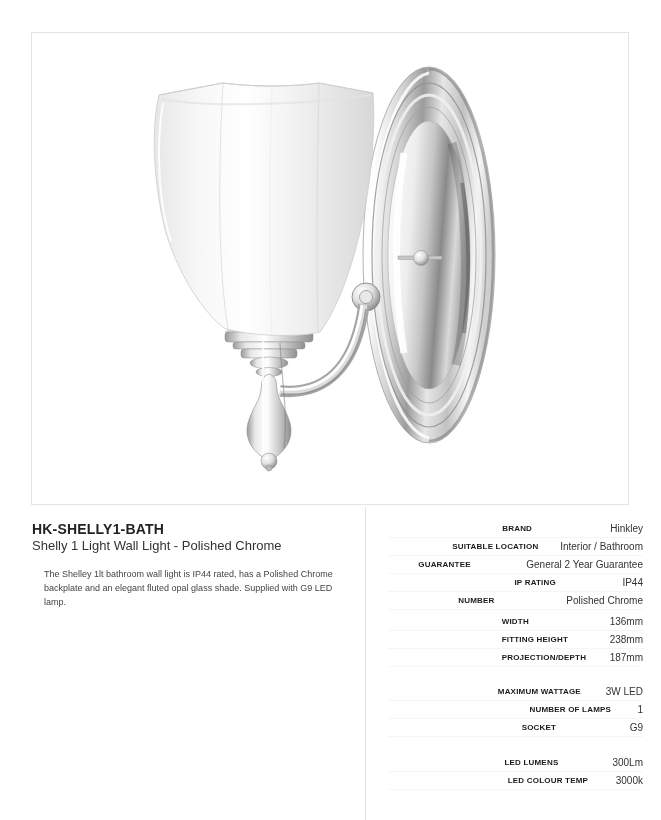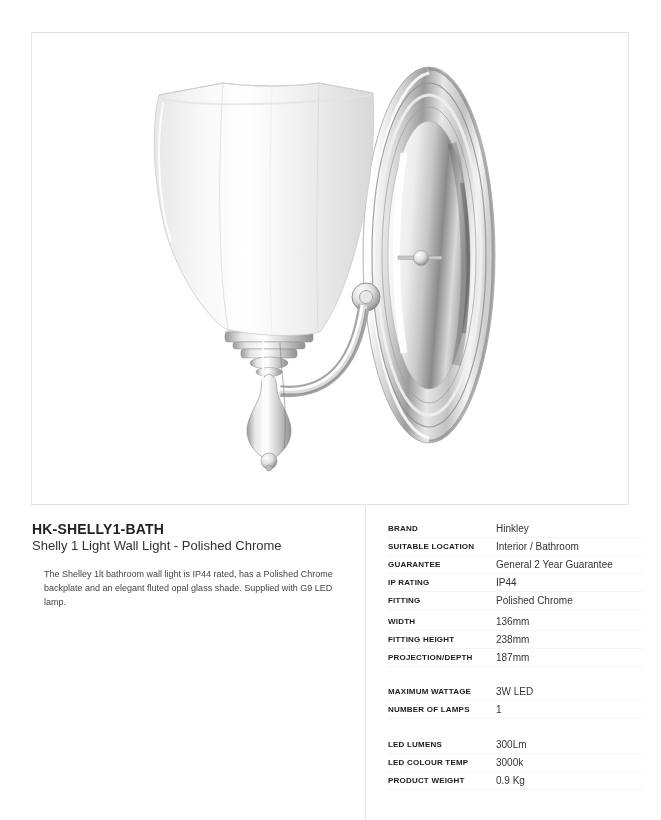--- a/index.html
+++ b/index.html
@@ -52,20 +52,21 @@
     left: 388px; top: 520px;
     width: 255px;
   }
   .spec-group + .spec-group { margin-top: 3px; }
   .spec-group:nth-of-type(3) { margin-top: 16px; }
   .spec-group:nth-of-type(4) { margin-top: 17px; }
   .spec-row {
     display: flex;
     height: 18px; line-height: 18px;
     background: linear-gradient(to bottom, transparent 17px, rgba(0,0,0,0.035) 17px);
+    justify-content: flex-end;
   }
   .spec-label {
     width: 108px; flex-shrink: 0;
     font-size: 8px; font-weight: bold; color: #1a1a1a;
     letter-spacing: 0.2px;
     white-space: nowrap;
   }
   .spec-value {
     font-size: 10px; color: #333;
     white-space: nowrap;
@@ -191,21 +192,21 @@
       </div>
       <div class="spec-row">
         <span class="spec-label">GUARANTEE</span>
         <span class="spec-value">General 2 Year Guarantee</span>
       </div>
       <div class="spec-row">
         <span class="spec-label">IP RATING</span>
         <span class="spec-value">IP44</span>
       </div>
       <div class="spec-row">
-        <span class="spec-label">FITTING</span>
+        <span class="spec-label">NUMBER</span>
         <span class="spec-value">Polished Chrome</span>
       </div>
     </div>
     <div class="spec-group">
       <div class="spec-row">
         <span class="spec-label">WIDTH</span>
         <span class="spec-value">136mm</span>
       </div>
       <div class="spec-row">
         <span class="spec-label">FITTING HEIGHT</span>
@@ -218,28 +219,28 @@
     </div>
     <div class="spec-group">
       <div class="spec-row">
         <span class="spec-label">MAXIMUM WATTAGE</span>
         <span class="spec-value">3W LED</span>
       </div>
       <div class="spec-row">
         <span class="spec-label">NUMBER OF LAMPS</span>
         <span class="spec-value">1</span>
       </div>
+      <div class="spec-row">
+        <span class="spec-label">SOCKET</span>
+        <span class="spec-value">G9</span>
+      </div>
     </div>
     <div class="spec-group">
       <div class="spec-row">
         <span class="spec-label">LED LUMENS</span>
         <span class="spec-value">300Lm</span>
       </div>
       <div class="spec-row">
         <span class="spec-label">LED COLOUR TEMP</span>
         <span class="spec-value">3000k</span>
       </div>
-      <div class="spec-row">
-        <span class="spec-label">PRODUCT WEIGHT</span>
-        <span class="spec-value">0.9 Kg</span>
-      </div>
     </div>
   </div>
 
 </body></html>

